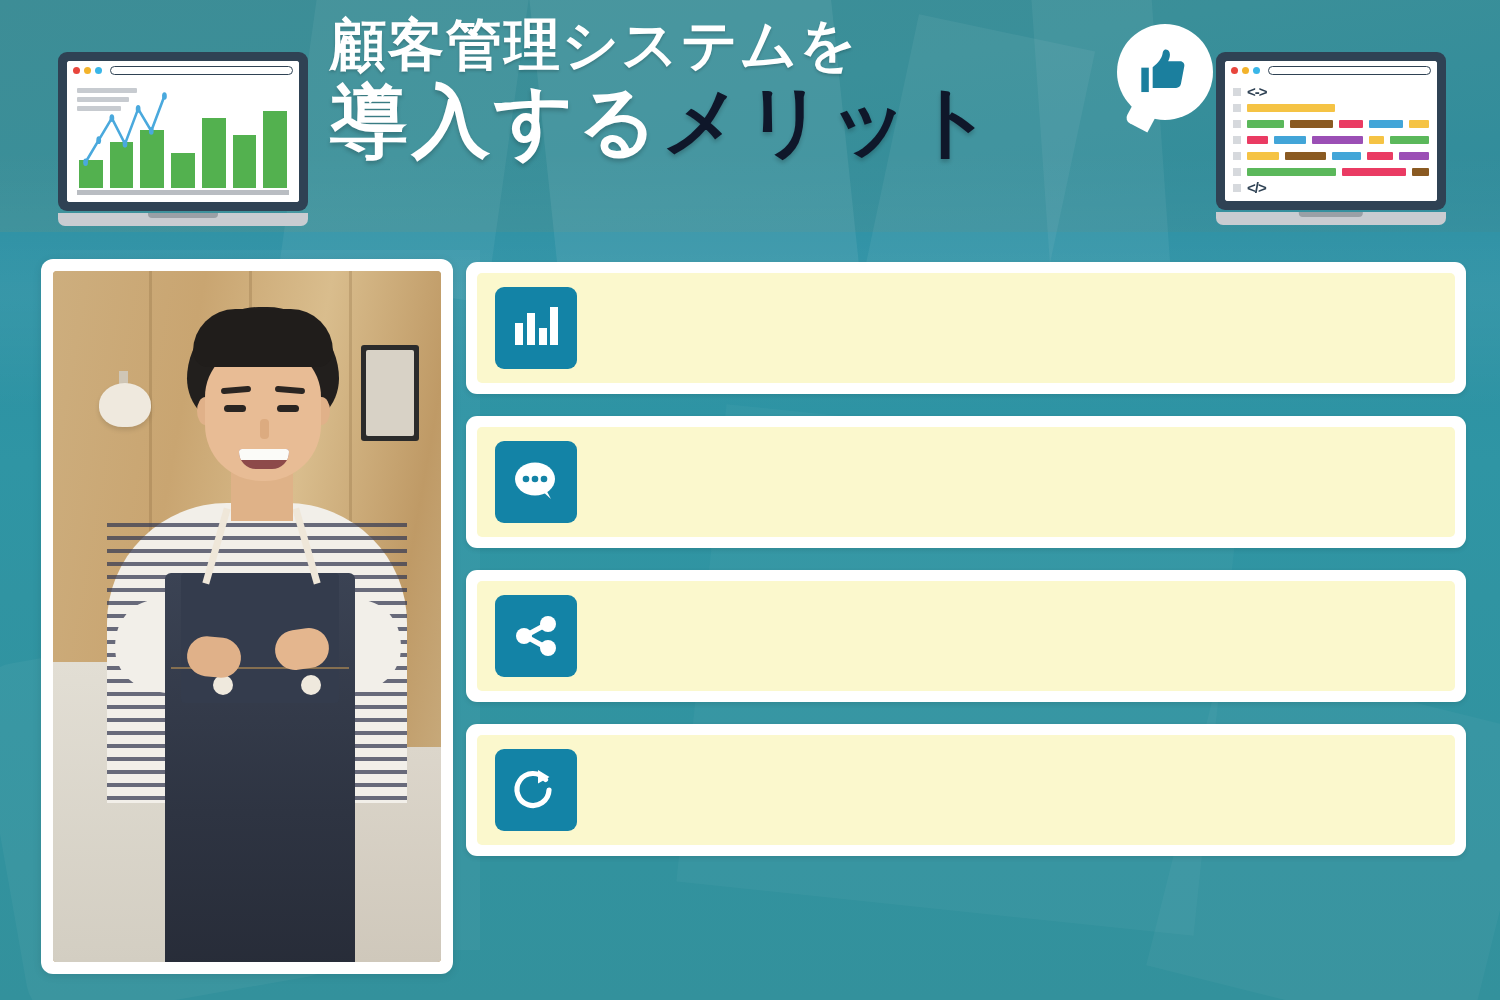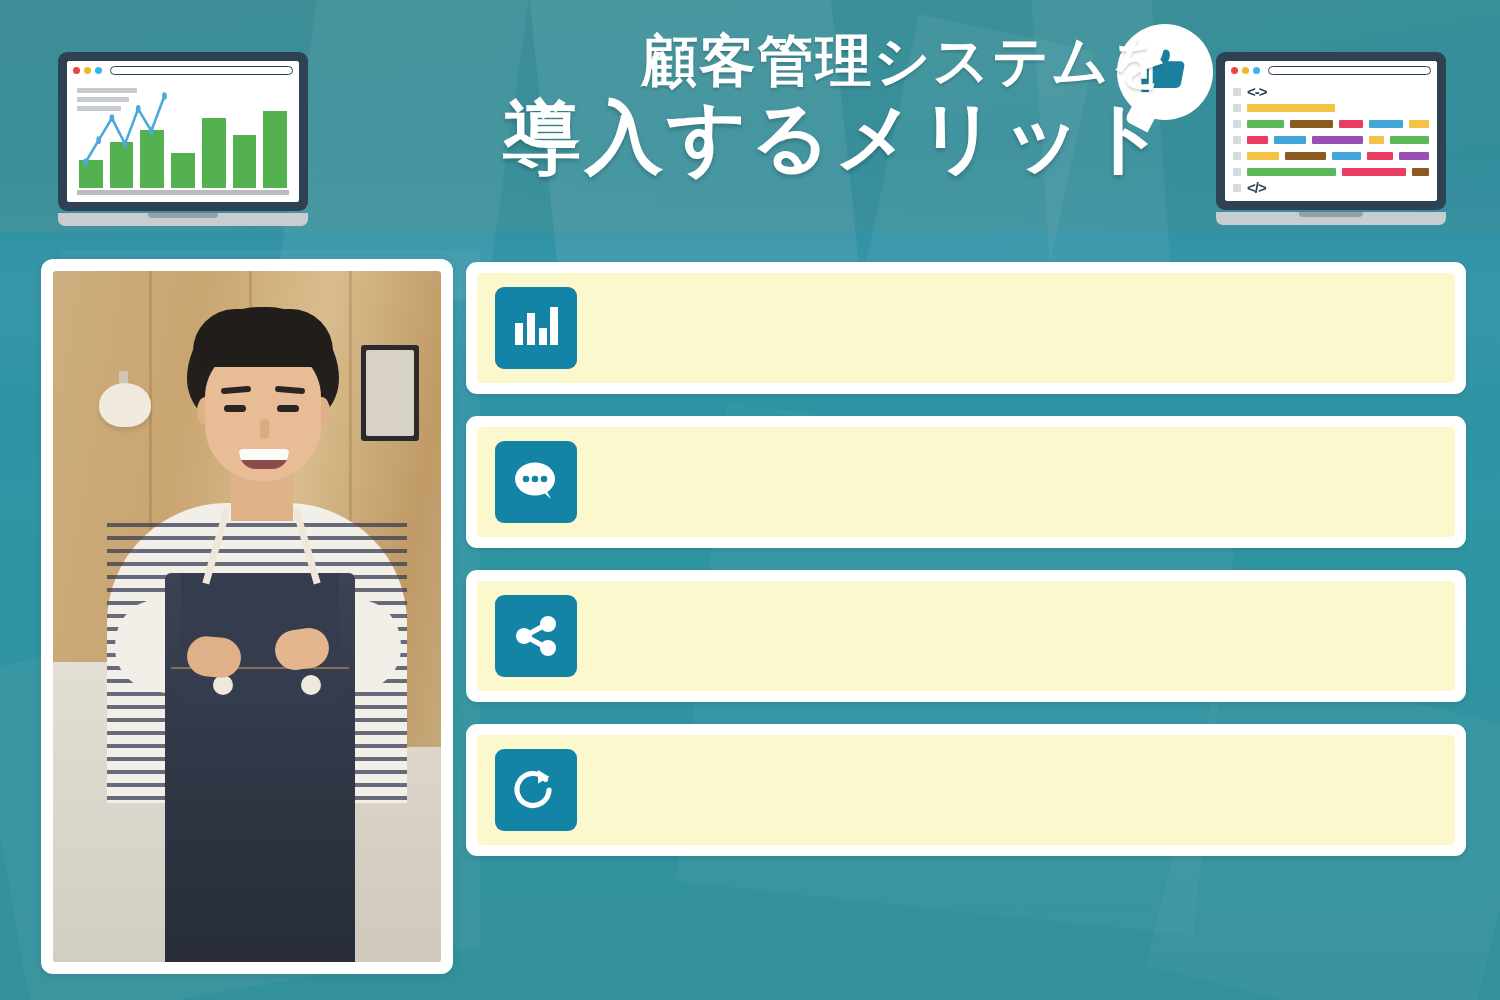--- a/index.html
+++ b/index.html
@@ -82,34 +82,34 @@
     position:absolute; inset:0; background:#fff; border-radius:50%;
     display:flex; align-items:center; justify-content:center;
   }
   #bubble .tail {
     position:absolute; left:12px; bottom:-8px; width:26px; height:26px;
     background:#fff; transform:rotate(28deg); border-radius:0 0 0 6px;
   }
 
   
   #title {
-    position:absolute; left:330px; top:30px; width:840px;
-    text-align:right; z-index:5;
+    position:absolute; left:330px; top:14px; width:840px;
+    text-align:left; z-index:5;
   }
   .t-line1 {
     font-size:56px; font-weight:bold; color:#ffffff; line-height:1.12;
     letter-spacing:2px;
     text-shadow:0 2px 3px rgba(0,0,0,0.18);
   }
   .t-line2 {
     font-size:78px; font-weight:bold; color:#ffffff; line-height:1.15;
     letter-spacing:4px;
     text-shadow:0 3px 4px rgba(0,0,0,0.2);
   }
-  .t-accent { color:#ffffff; }
+  .t-accent { color:#0f172a; }
 
   
   #photo {
     position:absolute; left:41px; top:259px; width:412px; height:715px;
     background:#ffffff; border-radius:12px; padding:12px;
     box-shadow:0 2px 8px rgba(0,0,0,0.10);
   }
   #photo .inner {
     width:100%; height:100%; border-radius:4px; overflow:hidden; position:relative;
     background:#c6a677;

